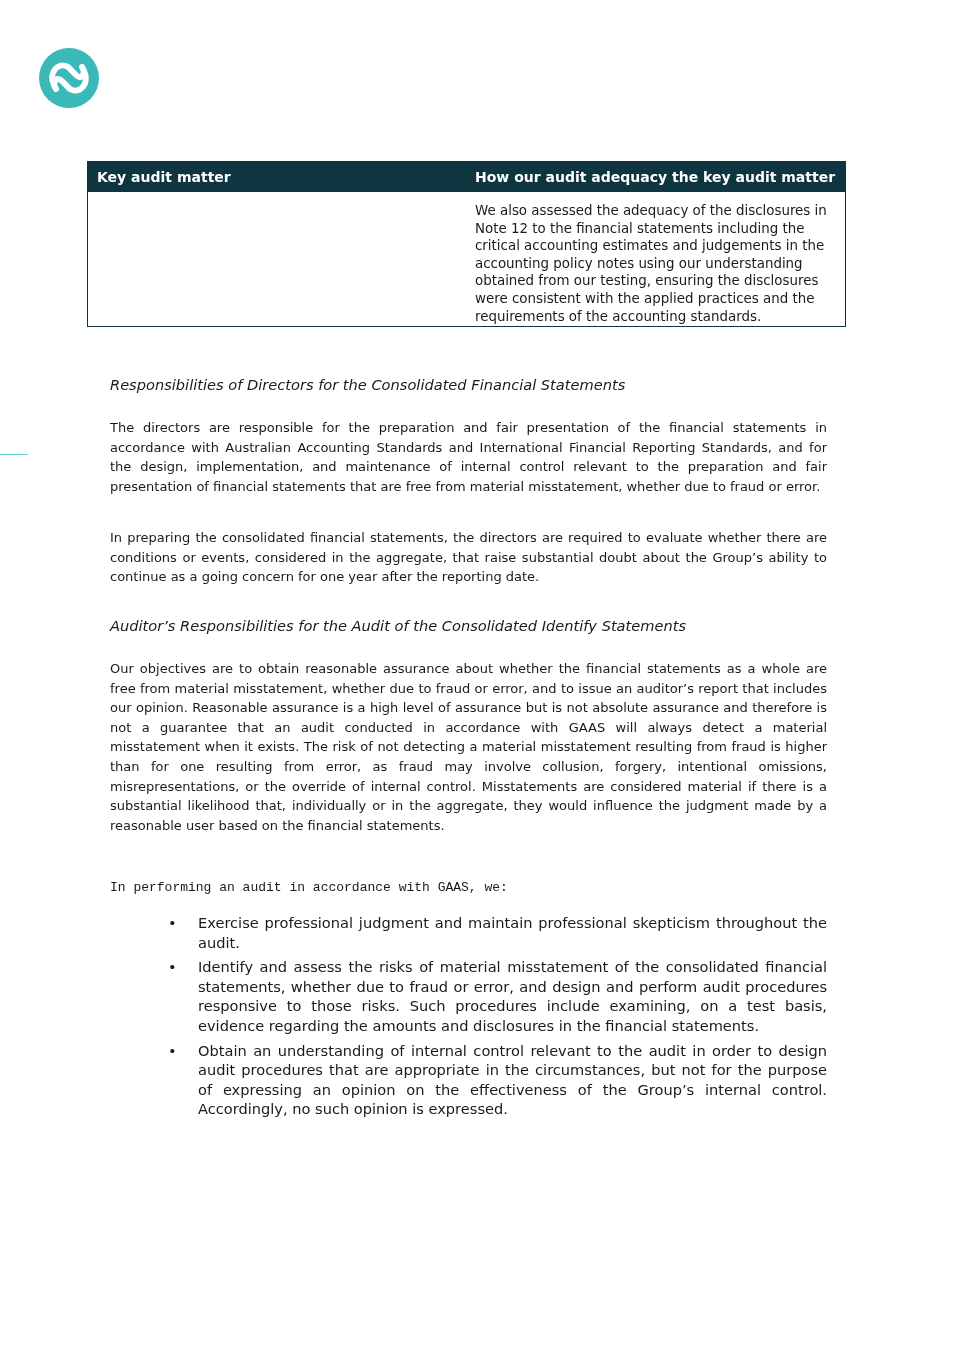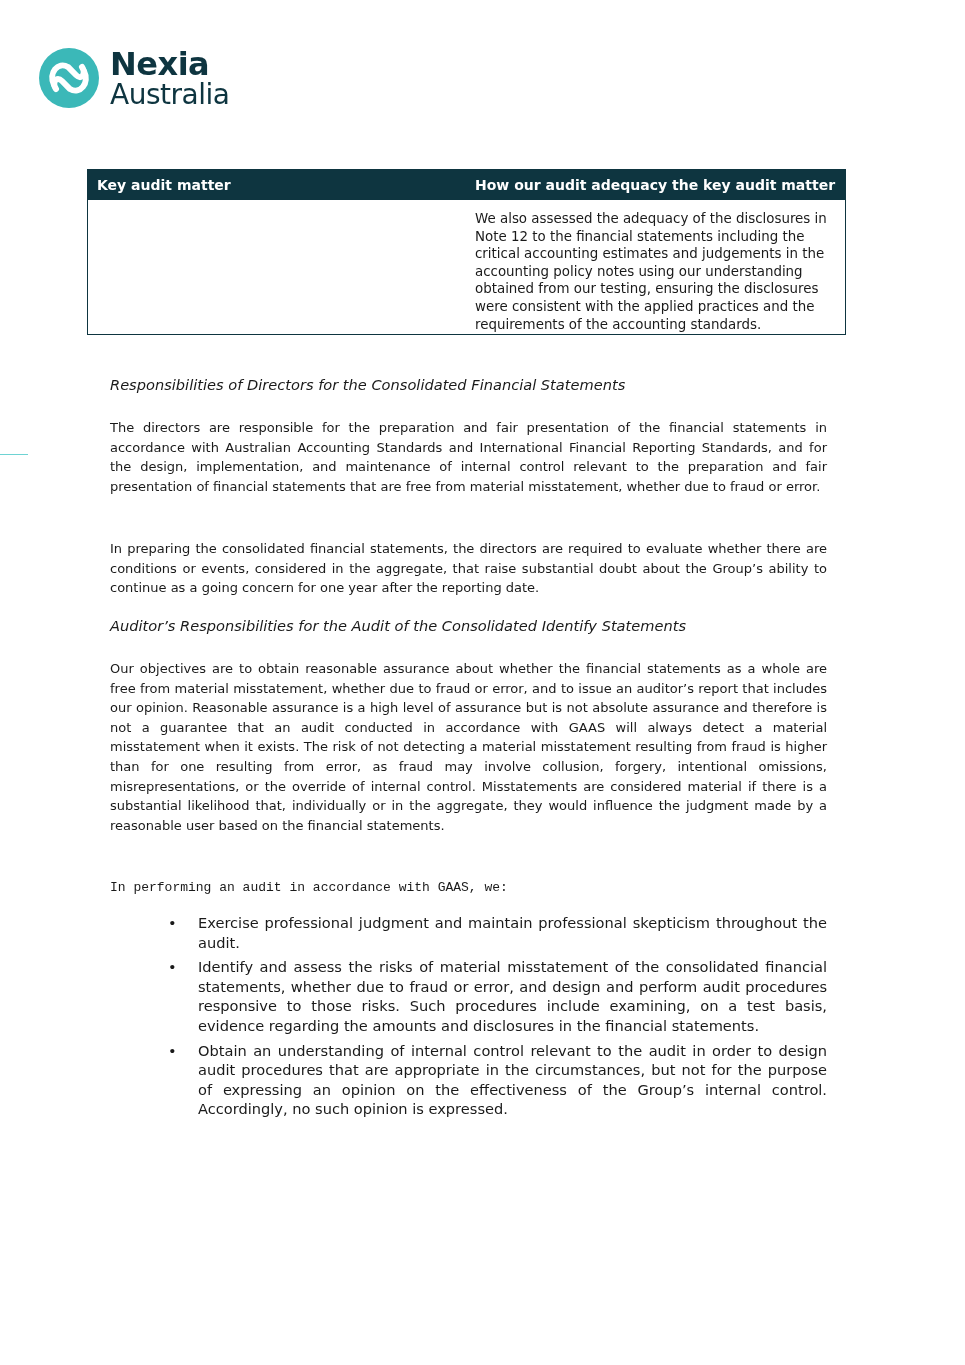--- a/index.html
+++ b/index.html
@@ -4,21 +4,21 @@
 <style>
   html, body { margin: 0; padding: 0; background: #ffffff; }
   body { width: 965px; height: 1365px; position: relative; overflow: hidden;
          font-family: "DejaVu Sans", sans-serif; color: #1a1a1a; }
   .logo { position: absolute; left: 36px; top: 45px; display: flex; align-items: center; }
   .logo-mark { width: 66px; height: 66px; }
   .logo-text { margin-left: 8px; line-height: 1; }
   .logo-line1 { font-family: "DejaVu Sans", sans-serif; font-weight: bold; font-size: 32px; color: #0e3540; letter-spacing: -0.5px; }
   .logo-line2 { font-family: "DejaVu Sans", sans-serif; font-size: 28px; color: #0e3540; margin-top: 1px; letter-spacing: -0.5px; }
 
-  .kam-table { position: absolute; left: 87px; top: 161px; width: 759px; border: 1.5px solid #0e3540; border-collapse: collapse; margin-top: 8px; }
+  .kam-table { position: absolute; left: 87px; top: 161px; width: 759px; border: 1.5px solid #0e3540; border-collapse: collapse; }
   .kam-table th { background: #0e3540; color: #ffffff; font-weight: bold; font-size: 14px; text-align: left; padding: 7px 9px; height: 16px; }
   .kam-table td { vertical-align: top; font-size: 13.4px; line-height: 17.6px; padding: 10px 9px 1px 9px; }
   .col-left { width: 360px; }
 
   .margin-mark { position: absolute; left: 0; top: 454px; width: 28px; height: 1px; background: #6ed3d3; }
 
   .content { position: absolute; left: 110px; width: 717px; font-size: 13px; line-height: 19.6px; text-align: justify; }
   .heading { font-weight: normal; font-style: italic; font-size: 14.6px; }
   .bullets { position: absolute; left: 165px; width: 662px; font-size: 14.6px; line-height: 19.6px; text-align: justify; margin: 0; padding: 0; list-style: none; }
   .bullets li { position: relative; padding-left: 33px; margin-bottom: 5px; }
@@ -26,24 +26,20 @@
 </style>
 </head>
 <body>
 
 <div class="logo">
   <svg class="logo-mark" viewBox="0 0 66 66">
     <circle cx="33" cy="33" r="30" fill="#3bb8b8"></circle>
     <path d="M18 40 C12 28 22 16 32 22 L40 30 C46 36 50 28 46 22" fill="none" stroke="#ffffff" stroke-width="6" stroke-linecap="round"></path>
     <path d="M48 26 C54 38 44 50 34 44 L26 36 C20 30 16 38 20 44" fill="none" stroke="#ffffff" stroke-width="6" stroke-linecap="round"></path>
   </svg>
-  <div class="logo-text">
-    <div class="logo-line1">Nexia</div>
-    <div class="logo-line2">Australia</div>
-  </div>
 </div>
 
 <table class="kam-table">
   <thead>
     <tr>
       <th class="col-left">Key audit matter</th>
       <th>How our audit adequacy the key audit matter</th>
     </tr>
   </thead>
   <tbody>
@@ -51,21 +47,21 @@
       <td class="col-left"></td>
       <td>We also assessed the adequacy of the disclosures in Note 12 to the financial statements including the critical accounting estimates and judgements in the accounting policy notes using our understanding obtained from our testing, ensuring the disclosures were consistent with the applied practices and the requirements of the accounting standards.</td>
     </tr>
   </tbody>
 </table>
 
 <div class="margin-mark"></div>
 
 <div class="content heading" style="top:375px;">Responsibilities of Directors for the Consolidated Financial Statements</div>
 <div class="content" style="top:418px;">The directors are responsible for the preparation and fair presentation of the financial statements in accordance with Australian Accounting Standards and International Financial Reporting Standards, and for the design, implementation, and maintenance of internal control relevant to the preparation and fair presentation of financial statements that are free from material misstatement, whether due to fraud or error.</div>
-<div class="content" style="top:539px;">In preparing the consolidated financial statements, the directors are required to evaluate whether there are conditions or events, considered in the aggregate, that raise substantial doubt about the Group’s ability to continue as a going concern for one year after the reporting date.</div>
+<div class="content" style="top:528px;">In preparing the consolidated financial statements, the directors are required to evaluate whether there are conditions or events, considered in the aggregate, that raise substantial doubt about the Group’s ability to continue as a going concern for one year after the reporting date.</div>
 
 <div class="content heading" style="top:616px;">Auditor’s Responsibilities for the Audit of the Consolidated Identify Statements</div>
 <div class="content" style="top:659px;">Our objectives are to obtain reasonable assurance about whether the financial statements as a whole are free from material misstatement, whether due to fraud or error, and to issue an auditor’s report that includes our opinion. Reasonable assurance is a high level of assurance but is not absolute assurance and therefore is not a guarantee that an audit conducted in accordance with GAAS will always detect a material misstatement when it exists. The risk of not detecting a material misstatement resulting from fraud is higher than for one resulting from error, as fraud may involve collusion, forgery, intentional omissions, misrepresentations, or the override of internal control. Misstatements are considered material if there is a substantial likelihood that, individually or in the aggregate, they would influence the judgment made by a reasonable user based on the financial statements.</div>
 <div class="content" style="top:878px;font-family:Liberation Mono, monospace;">In performing an audit in accordance with GAAS, we:</div>
 
 <ul class="bullets" style="top:913px;">
   <li>
     <span class="bullet-dot">•</span>
     <span>Exercise professional judgment and maintain professional skepticism throughout the audit.</span>
   </li>

